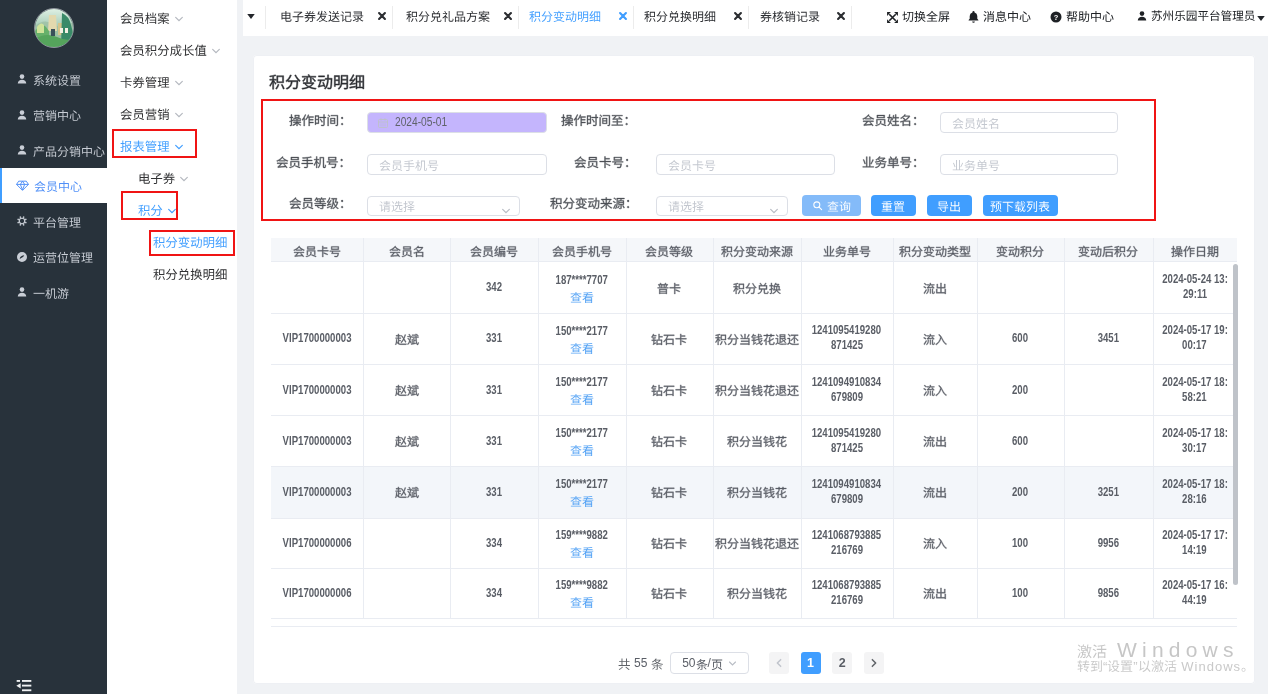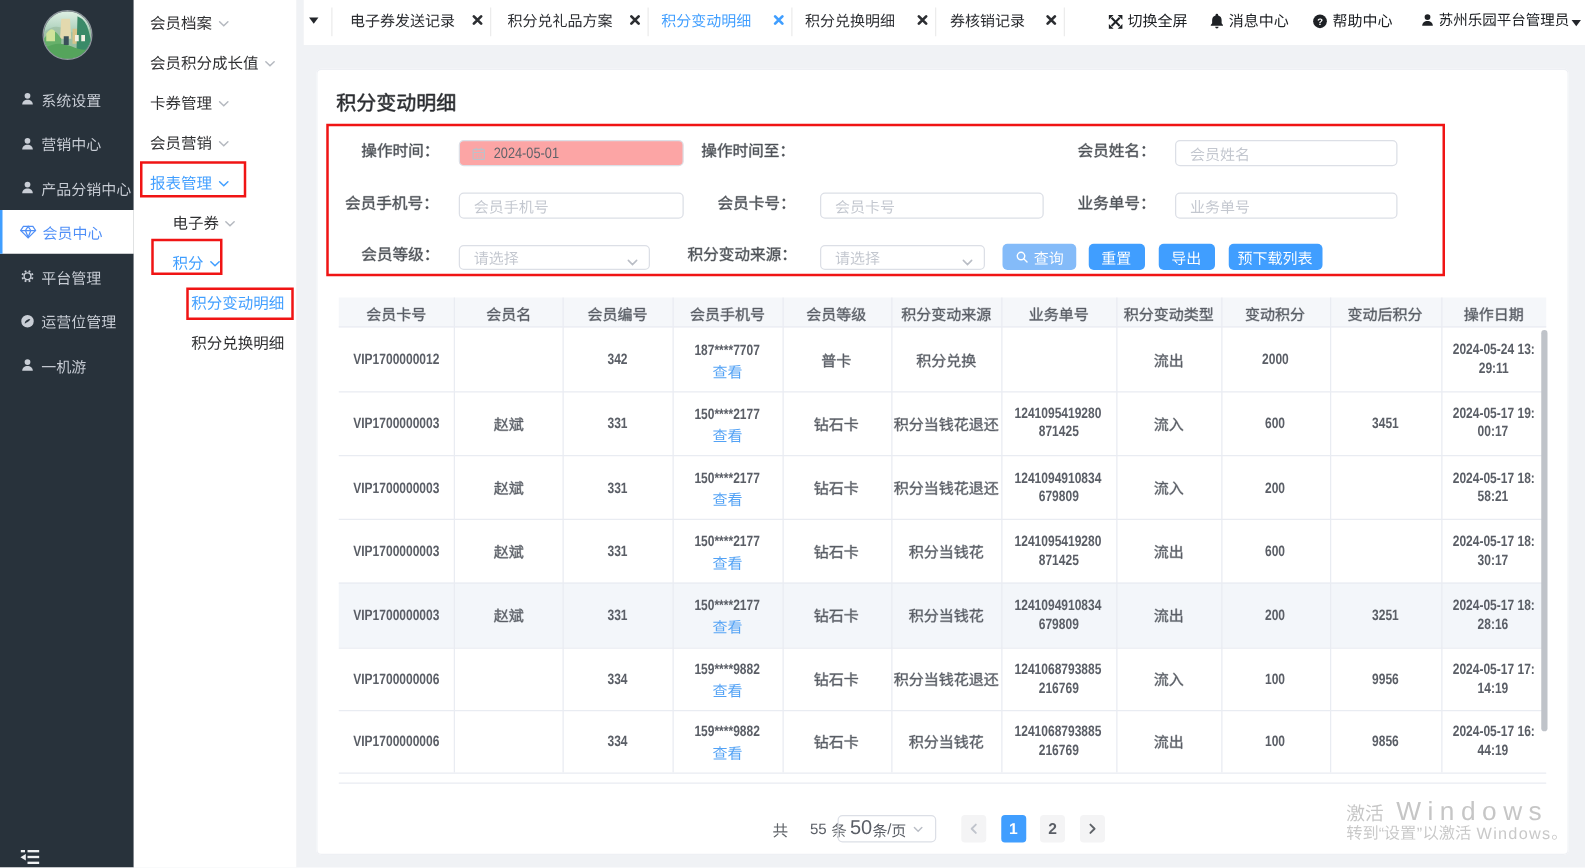--- a/index.html
+++ b/index.html
@@ -584,21 +584,21 @@
       <svg width="88" height="11" viewBox="0 0 88 11" fill="#4e5258" stroke="#4e5258" stroke-width="28" style="overflow:visible;">
         <use href="#g79EF" transform="translate(0 11) scale(0.0125 -0.0125)"></use>
         <use href="#g5206" transform="translate(12.5 11) scale(0.0125 -0.0125)"></use>
         <use href="#g53D8" transform="translate(25 11) scale(0.0125 -0.0125)"></use>
         <use href="#g52A8" transform="translate(37.5 11) scale(0.0125 -0.0125)"></use>
         <use href="#g6765" transform="translate(50 11) scale(0.0125 -0.0125)"></use>
         <use href="#g6E90" transform="translate(62.5 11) scale(0.0125 -0.0125)"></use>
         <use href="#gFF1A" transform="translate(75 11) scale(0.0125 -0.0125)"></use>
       </svg>
     </div>
-    <div style="position:absolute;left:114px;top:57px;width:179.5px;height:21px;border:1px solid #dcdfe6;border-radius:4px;background:#fca5a5;display:flex;align-items:center">
+    <div style="position:absolute;left:114px;top:57px;width:179.5px;height:21px;border:1px solid #dcdfe6;border-radius:4px;background:#c4b5fd;display:flex;align-items:center">
       <span style="margin-left:9px;display:flex">
         <svg width="12" height="12" viewBox="0 0 24 24" fill="none" stroke="#bdc1c9" stroke-width="1.8">
           <rect x="3" y="5" width="18" height="16" rx="1.5"></rect>
           <path d="M3 10h18M8 2.5V7M16 2.5V7M7 14h2M11 14h2M15 14h2M7 17.5h2M11 17.5h2M15 17.5h2"></path>
         </svg>
       </span>
       <span style="margin-left:6px;font-size:12px;color:#5f6269;padding-bottom:1px;display:inline-block;transform:scaleX(.85);transform-origin:left">2024-05-01</span>
     </div>
     <div style="position:absolute;left:687px;top:57px;width:178px;height:21px;border:1px solid #dcdfe6;border-radius:4px;background:#fff;display:flex;align-items:center">
       <span style="margin-left:11px;display:flex">
@@ -805,23 +805,20 @@
         </svg>
       </div>
       <div style="position:absolute;left:881.5px;top:0;width:84.5px;height:24px;display:flex;align-items:center;justify-content:center">
         <svg width="48" height="11" viewBox="0 0 48 11" fill="#5a5e66" stroke="#5a5e66" stroke-width="28" style="overflow:visible;">
           <use href="#g64CD" transform="translate(0 11) scale(0.012 -0.012)"></use>
           <use href="#g4F5C" transform="translate(12 11) scale(0.012 -0.012)"></use>
           <use href="#g65E5" transform="translate(24 11) scale(0.012 -0.012)"></use>
           <use href="#g671F" transform="translate(36 11) scale(0.012 -0.012)"></use>
         </svg>
       </div>
-      <div style="position:absolute;left:0px;top:24px;width:92px;height:50.5px;display:flex;align-items:center;justify-content:center">
-        <span class="lt" style="font-size:12px;font-weight:bold;color:#5a5e66">VIP1700000012</span>
-      </div>
       <div style="position:absolute;left:179px;top:24px;width:88px;height:50.5px;display:flex;align-items:center;justify-content:center">
         <span class="lt" style="font-size:12px;font-weight:bold;color:#5a5e66">342</span>
       </div>
       <div style="position:absolute;left:267px;top:24px;width:88px;height:50.5px;display:flex;align-items:center;justify-content:center">
         <div style="display:flex;flex-direction:column;align-items:center">
           <span class="lt" style="font-size:12px;font-weight:bold;color:#5a5e66">187****7707</span>
           <span style="margin-top:4px;display:flex">
             <svg width="24" height="11" viewBox="0 0 24 11" fill="#53a2f5" style="overflow:visible;">
               <use href="#g67E5" transform="translate(0 11) scale(0.012 -0.012)"></use>
               <use href="#g770B" transform="translate(12 11) scale(0.012 -0.012)"></use>
@@ -842,23 +839,20 @@
           <use href="#g5151" transform="translate(24 11) scale(0.012 -0.012)"></use>
           <use href="#g6362" transform="translate(36 11) scale(0.012 -0.012)"></use>
         </svg>
       </div>
       <div style="position:absolute;left:621.5px;top:24px;width:84px;height:50.5px;display:flex;align-items:center;justify-content:center">
         <svg width="24" height="11" viewBox="0 0 24 11" fill="#5a5e66" stroke="#5a5e66" stroke-width="28" style="overflow:visible;">
           <use href="#g6D41" transform="translate(0 11) scale(0.012 -0.012)"></use>
           <use href="#g51FA" transform="translate(12 11) scale(0.012 -0.012)"></use>
         </svg>
       </div>
-      <div style="position:absolute;left:705.5px;top:24px;width:87.5px;height:50.5px;display:flex;align-items:center;justify-content:center">
-        <span class="lt" style="font-size:12px;font-weight:bold;color:#5a5e66">2000</span>
-      </div>
       <div style="position:absolute;left:881.5px;top:24px;width:84.5px;height:50.5px;display:flex;align-items:center;justify-content:center">
         <div style="display:flex;flex-direction:column;align-items:center;line-height:15px">
           <span class="lt" style="font-size:12px;font-weight:bold;color:#5a5e66">2024-05-24 13:</span>
           <span class="lt" style="font-size:12px;font-weight:bold;color:#5a5e66">29:11</span>
         </div>
       </div>
       <div style="position:absolute;left:0px;top:74.5px;width:92px;height:51.5px;display:flex;align-items:center;justify-content:center">
         <span class="lt" style="font-size:12px;font-weight:bold;color:#5a5e66">VIP1700000003</span>
       </div>
       <div style="position:absolute;left:92px;top:74.5px;width:87px;height:51.5px;display:flex;align-items:center;justify-content:center">
@@ -1225,27 +1219,27 @@
           <span class="lt" style="font-size:12px;font-weight:bold;color:#5a5e66">2024-05-17 16:</span>
           <span class="lt" style="font-size:12px;font-weight:bold;color:#5a5e66">44:19</span>
         </div>
       </div>
     </div>
     <div style="position:absolute;left:980px;top:209px;width:5px;height:321px;background:#bfc3c9;border-radius:3px"></div>
     <div style="position:absolute;left:365px;top:601px;display:flex;align-items:center">
       <svg width="12" height="11" viewBox="0 0 12 11" fill="#5f6368" style="overflow:visible;">
         <use href="#g5171" transform="translate(0 11) scale(0.0125 -0.0125)"></use>
       </svg>
-      <span style="font-size:12px;color:#5a5e66;margin-left:18px;margin-right:4px;font-weight:normal"> 55 </span>
+      <span style="font-size:12px;color:#5a5e66;margin-left:4px;margin-right:4px;font-weight:normal"> 55 </span>
       <svg width="12" height="11" viewBox="0 0 12 11" fill="#5f6368" style="overflow:visible;">
         <use href="#g6761" transform="translate(0 11) scale(0.0125 -0.0125)"></use>
       </svg>
     </div>
     <div style="position:absolute;left:417px;top:597px;width:79px;height:22px;border:1px solid #dcdfe6;border-radius:4px;display:flex;align-items:center;justify-content:center">
-      <span style="font-size:16px;color:#5a5e66">50</span>
+      <span style="font-size:12px;color:#5a5e66">50</span>
       <svg width="12" height="11" viewBox="0 0 12 11" fill="#5a5e66" style="overflow:visible;">
         <use href="#g6761" transform="translate(0 11) scale(0.012 -0.012)"></use>
       </svg>
       <span style="font-size:12px;color:#5a5e66">/</span>
       <svg width="12" height="11" viewBox="0 0 12 11" fill="#5a5e66" style="overflow:visible;">
         <use href="#g9875" transform="translate(0 11) scale(0.012 -0.012)"></use>
       </svg>
       <span style="margin-left:5px;display:flex;margin-top:1px">
         <svg width="9" height="9" viewBox="0 0 12 12" fill="none" stroke="#b9bdc5" stroke-width="1.5" stroke-linecap="round">
           <path d="M2 4l4 4 4-4"></path>

